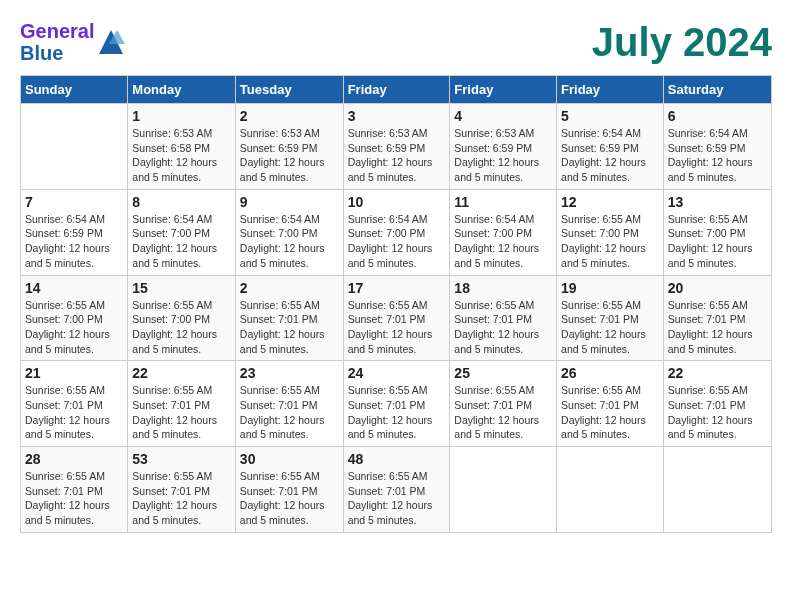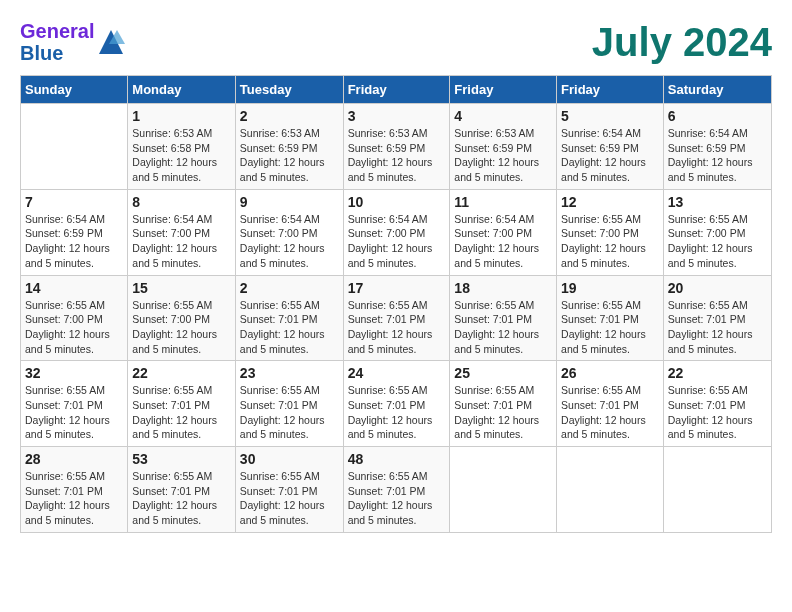--- a/index.html
+++ b/index.html
@@ -268,21 +268,21 @@
         <td>
           <span class="day-number">20</span>
           <div class="day-info" style="white-space: pre-wrap;">Sunrise: 6:55 AM
 Sunset: 7:01 PM
 Daylight: 12 hours
 and 5 minutes.</div>
         </td>
       </tr>
       <tr>
         <td>
-          <span class="day-number">32</span>
+          <span class="day-number">21</span>
           <div class="day-info" style="white-space: pre-wrap;">Sunrise: 6:55 AM
 Sunset: 7:01 PM
 Daylight: 12 hours
 and 5 minutes.</div>
         </td>
         <td>
           <span class="day-number">22</span>
           <div class="day-info" style="white-space: pre-wrap;">Sunrise: 6:55 AM
 Sunset: 7:01 PM
 Daylight: 12 hours

